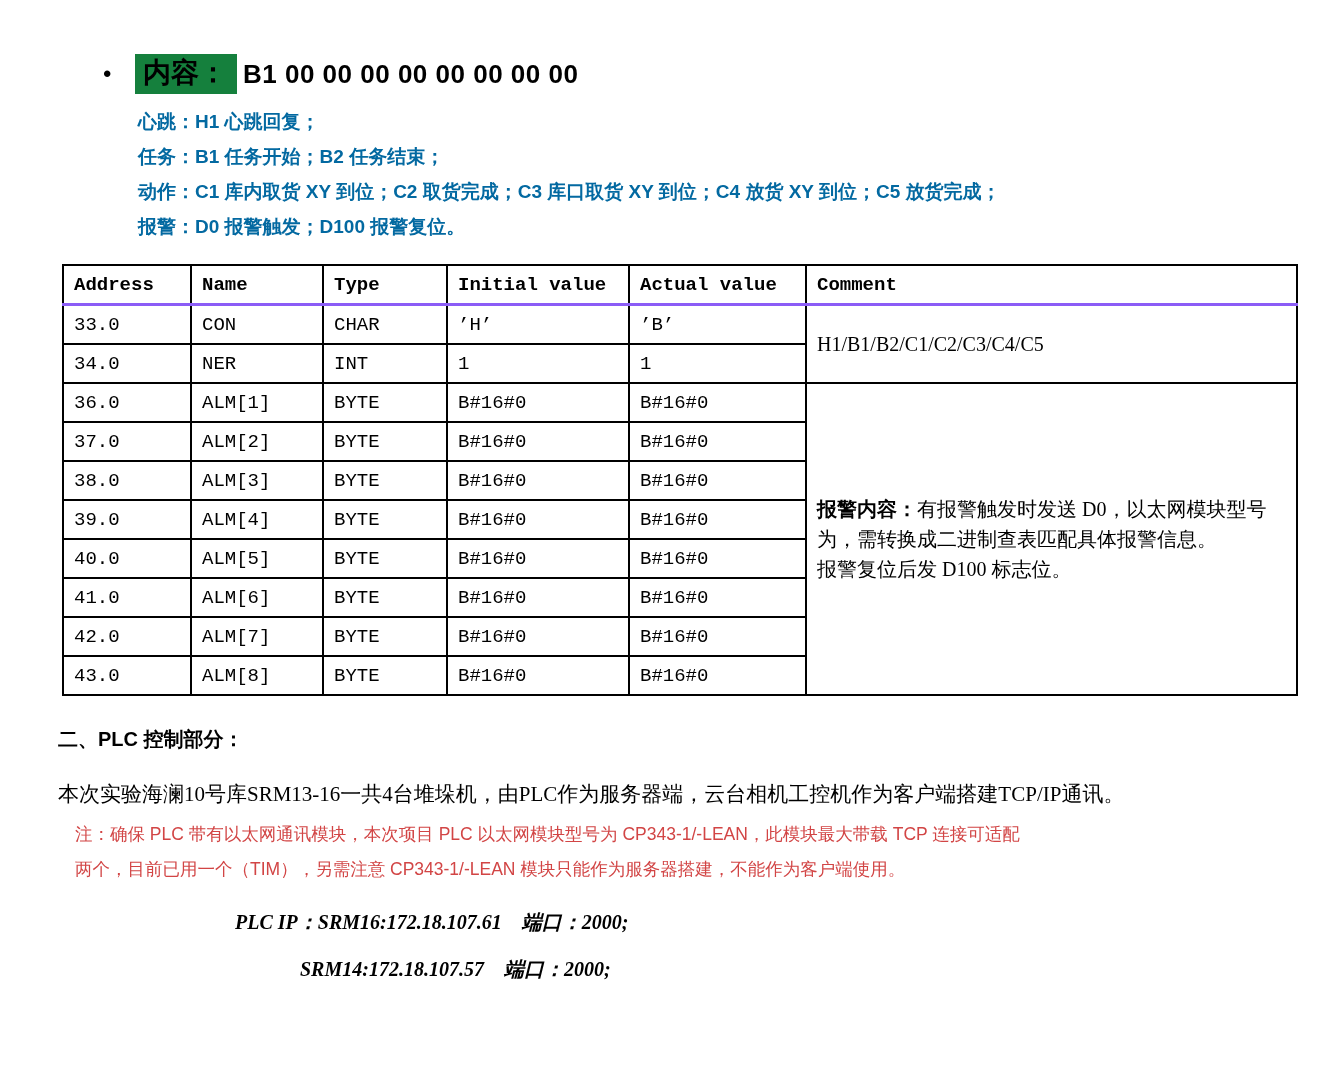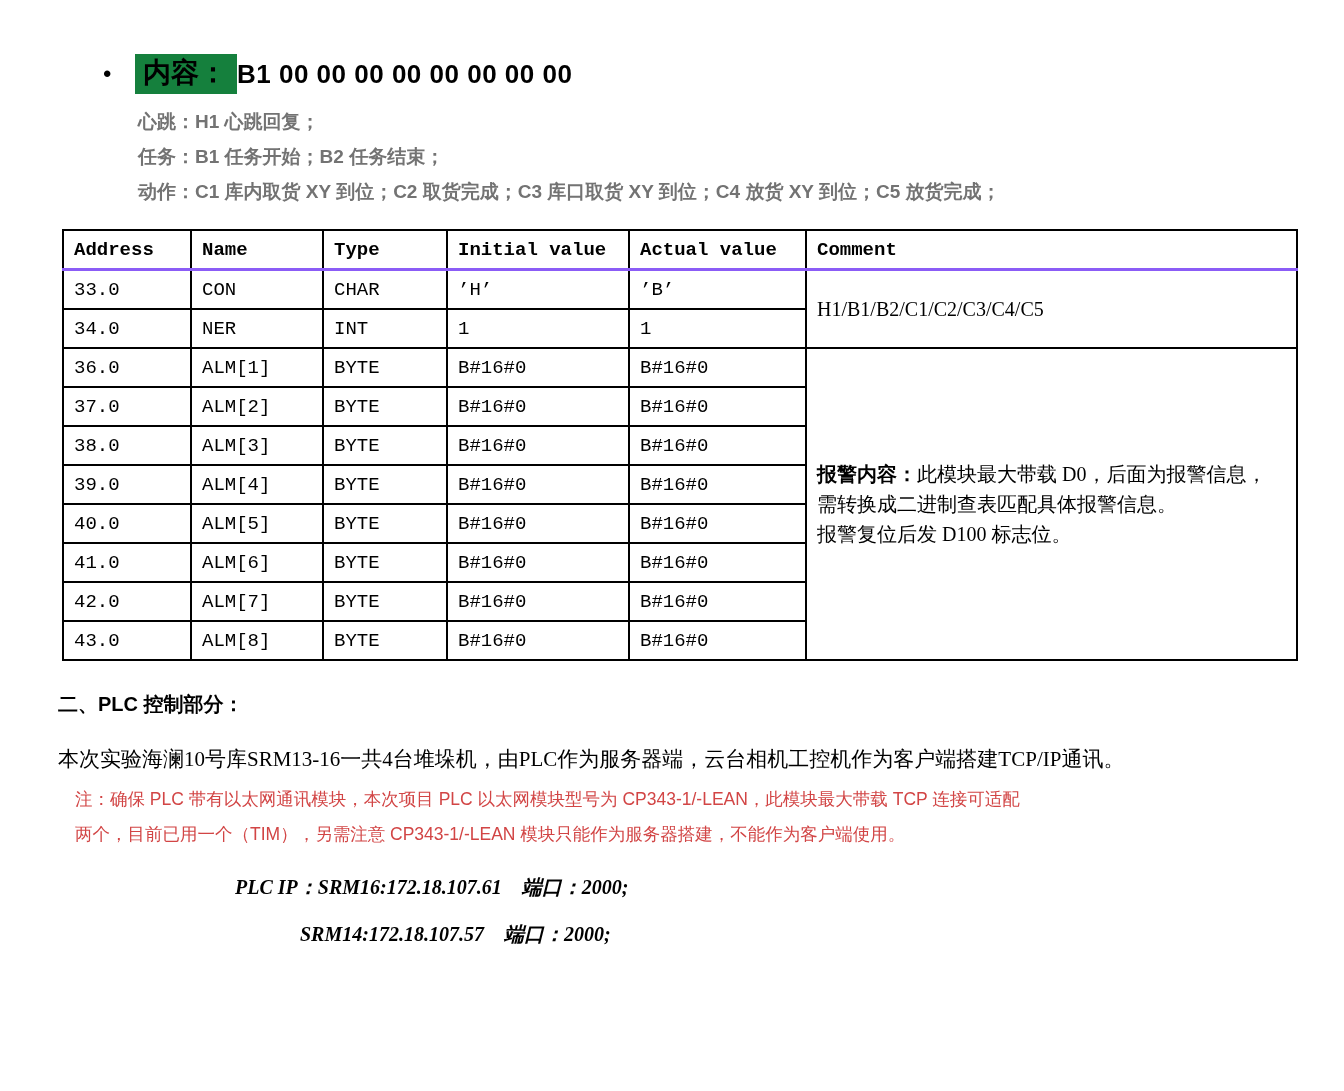--- a/index.html
+++ b/index.html
@@ -7,24 +7,24 @@
     width:1344px;height:1091px;background:#ffffff;position:relative;
     font-family:"Liberation Sans",sans-serif;color:#000;overflow:hidden;
   }
   
   .content-line{margin:54px 0 0 103px;display:flex;align-items:center;}
   .bullet-dot{font-size:24px;line-height:38px;width:32px;color:#000;}
   .hl-label{
     background:#15803d;color:#000;font-weight:bold;font-size:28px;
     padding:3px 10px 5px 8px;line-height:32px;display:inline-block;
   }
-  .content-value{font-weight:bold;font-size:26px;letter-spacing:0.5px;}
+  .content-value{font-weight:bold;font-size:26px;margin-left:6px;letter-spacing:0.5px;}
   
   .proto-notes{margin:10px 0 0 138px;}
-  .proto-line{color:#737373;font-weight:bold;font-size:19px;line-height:35px;}
+  .proto-line{color:#0369a1;font-weight:bold;font-size:19px;line-height:35px;}
   
   table.var-table{
     border-collapse:collapse;margin:20px 0 0 62px;table-layout:fixed;width:1234px;
     font-family:"Liberation Mono",monospace;font-size:19px;
   }
   .var-table th,.var-table td{
     border:2px solid #000;padding:1px 10px;height:35px;text-align:left;
     overflow:hidden;white-space:nowrap;
   }
   .var-table th{font-weight:bold;border-bottom:3px solid #8b5cf6;}
@@ -56,20 +56,21 @@
 <div class="content-line">
   <span class="bullet-dot">•</span>
   <span class="hl-label">内容：</span>
   <span class="content-value">B1 00 00 00 00 00 00 00 00</span>
 </div>
 
 <div class="proto-notes">
   <div class="proto-line">心跳：H1 心跳回复；</div>
   <div class="proto-line">任务：B1 任务开始；B2 任务结束；</div>
   <div class="proto-line">动作：C1 库内取货 XY 到位；C2 取货完成；C3 库口取货 XY 到位；C4 放货 XY 到位；C5 放货完成；</div>
+  <div class="proto-line">报警：D0 报警触发；D100 报警复位。</div>
 </div>
 
 <table class="var-table">
   <colgroup>
     <col style="width:128px">
       <col style="width:132px">
       <col style="width:124px">
     <col style="width:182px">
       <col style="width:177px">
       <col style="width:491px">
@@ -100,21 +101,21 @@
       <td>1</td>
       <td>1</td>
     </tr>
     <tr>
       <td>36.0</td>
       <td>ALM[1]</td>
       <td>BYTE</td>
       <td>B#16#0</td>
       <td>B#16#0</td>
       <td class="comment-cell" rowspan="8">
-        <div><span class="b">报警内容：</span><span>此模块最大带载 D0，后面为报警信息，需转换成二进制查表匹配具体报警信息。</span></div>
+        <div><span class="b">报警内容：</span><span>有报警触发时发送 D0，以太网模块型号为，需转换成二进制查表匹配具体报警信息。</span></div>
         <div>报警复位后发 D100 标志位。</div>
       </td>
     </tr>
     <tr>
       <td>37.0</td>
       <td>ALM[2]</td>
       <td>BYTE</td>
       <td>B#16#0</td>
       <td>B#16#0</td>
     </tr>

